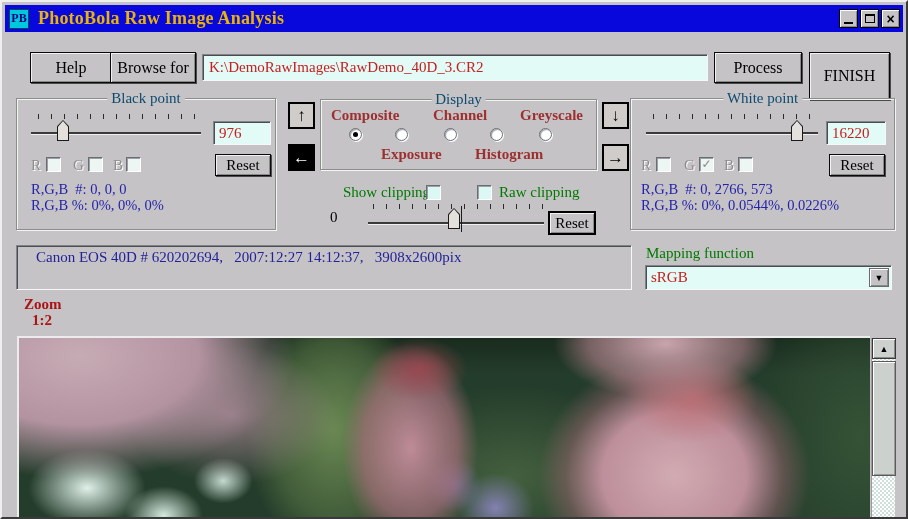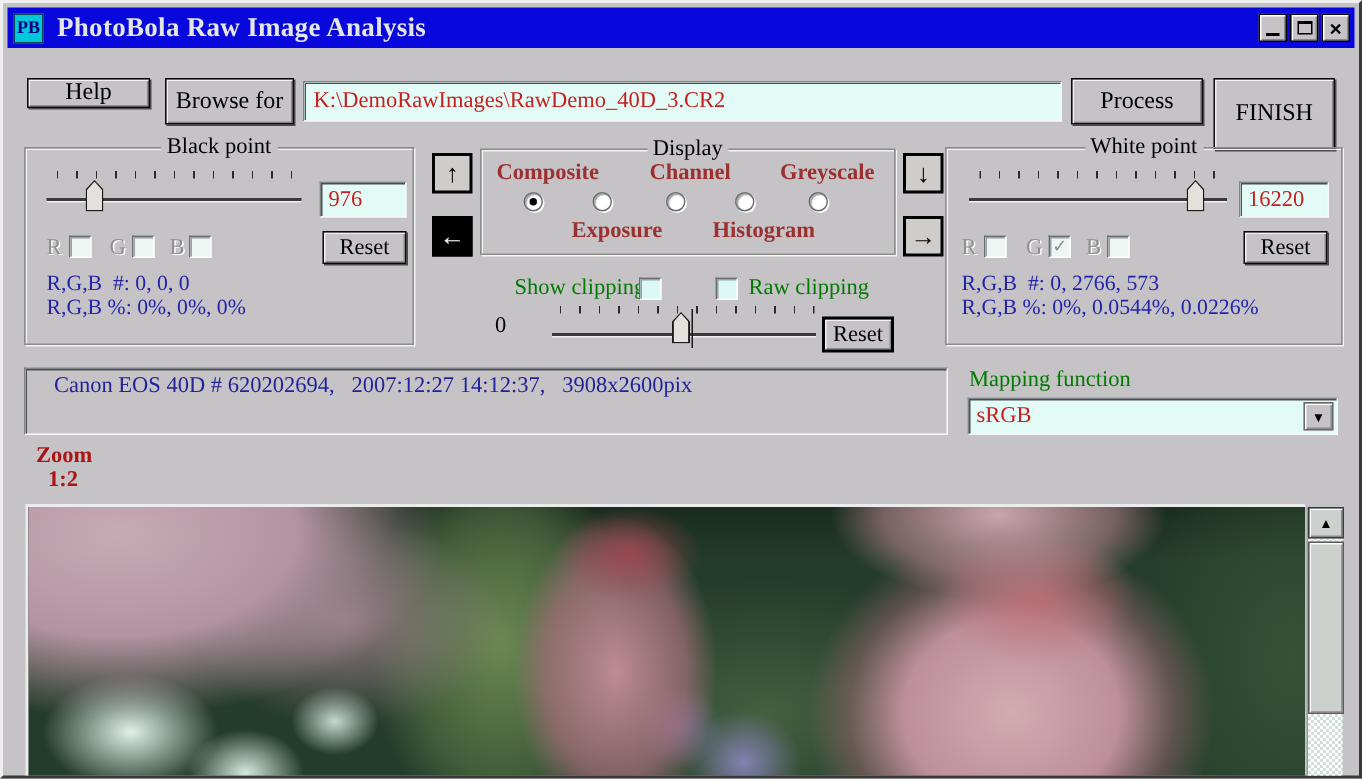--- a/index.html
+++ b/index.html
@@ -5,39 +5,39 @@
   html,body{margin:0;padding:0;background:#8a8a8a;}
   *{box-sizing:border-box;font-family:"Liberation Serif",serif;}
   #win{position:relative;width:908px;height:519px;background:#c6c3c6;overflow:hidden;
        border:2px solid;border-color:#efefef #3a3a3a #3a3a3a #efefef;}
   
   .titlebar{position:absolute;left:3px;top:3px;width:898px;height:27px;background:#0808dd;
             display:flex;align-items:center;}
   .appicon{width:20px;height:20px;margin-left:4px;background:#00c8dc;color:#000080;
            font-weight:bold;font-size:12px;display:flex;align-items:center;justify-content:center;
            border:1px solid #004455;}
-  .apptitle{color:#e5e5e5;font-weight:bold;font-size:18px;margin-left:9px;letter-spacing:.2px;}
+  .apptitle{color:#eab308;font-weight:bold;font-size:18px;margin-left:9px;letter-spacing:.2px;}
   .winbtns{position:absolute;right:3px;top:4px;display:flex;gap:2px;}
   .winbtn{width:19px;height:19px;background:#c6c3c6;border:1px solid #000;
           box-shadow:inset 1px 1px 0 #fff,inset -1px -1px 0 #8a8a8a;
           display:flex;align-items:center;justify-content:center;position:relative;}
   .min-glyph{position:absolute;left:4px;bottom:3px;width:9px;height:2px;background:#000;}
   .max-glyph{width:10px;height:9px;border:1px solid #000;border-top-width:2px;}
   .close-glyph{font-size:14px;font-weight:bold;line-height:1;color:#000;font-family:"Liberation Sans",sans-serif;}
   
   .btn{position:absolute;background:#c6c3c6;border:1px solid #0a0a0a;
        box-shadow:inset 1px 1px 0 #f2f2f2,inset -1px -1px 0 #8a8a8a,1px 1px 0 #4a4a4a;
        display:flex;align-items:center;justify-content:center;font-size:16px;color:#000;}
   .btn-default{border:2px solid #000;box-shadow:inset 1px 1px 0 #f2f2f2,inset -1px -1px 0 #8a8a8a;}
   .sunken{border:1px solid;border-color:#808488 #f8f8f8 #f8f8f8 #808488;
           box-shadow:inset 1px 1px 0 #4a4e52;}
   .cyanfield{background:#e2fbf6;color:#c42020;}
   .group{position:absolute;border:1px solid #8a8e8a;box-shadow:inset 1px 1px 0 #f4f4f4,1px 1px 0 #f4f4f4;}
   .gtitle{position:absolute;top:-9px;left:50%;transform:translateX(-50%);background:#c6c3c6;
-          padding:0 4px;color:#000000;font-size:15px;white-space:nowrap;}
+          padding:0 4px;color:#0c4a6e;font-size:15px;white-space:nowrap;}
   .greenlbl{color:#007a00;font-size:15px;}
   .redlbl{color:#9c3030;font-size:15px;font-weight:bold;}
   .bluetxt{color:#2424aa;font-size:14.5px;white-space:pre;}
   .pre{white-space:pre;}
   
   .ticks{position:absolute;height:5px;background:repeating-linear-gradient(to right,#2a2a2a 0 1px,transparent 1px 13px);}
   .track{position:absolute;height:2px;background:#3a3a3a;box-shadow:0 1px 0 #f0f0f0;}
   .thumb{position:absolute;width:12px;height:21px;}
   .thumb::before{content:"";position:absolute;inset:0;background:#1a1a1a;
      clip-path:polygon(50% 0,100% 30%,100% 100%,0 100%,0 30%);}
@@ -114,21 +114,21 @@
         </div>
       <div class="winbtn">
           <span class="max-glyph"></span>
         </div>
       <div class="winbtn">
           <span class="close-glyph">×</span>
         </div>
     </div>
   </div>
 
-  <div class="btn" style="left:16px;top:50px;width:82px;height:20px;">
+  <div class="btn" style="left:28px;top:50px;width:82px;height:31px;">
     <span style="display:block;text-decoration-skip-ink:none;">Help</span>
   </div>
   <div class="btn" style="left:108px;top:50px;width:86px;height:31px;">
     <span>Browse for</span>
   </div>
   <div class="sunken cyanfield" style="position:absolute;left:200px;top:52px;width:506px;height:27px;display:flex;align-items:center;">
     <span style="margin-left:6px;font-size:15px;">K:\DemoRawImages\RawDemo_40D_3.CR2</span>
   </div>
   <div class="btn" style="left:712px;top:50px;width:88px;height:31px;">
     <span>Process</span>

